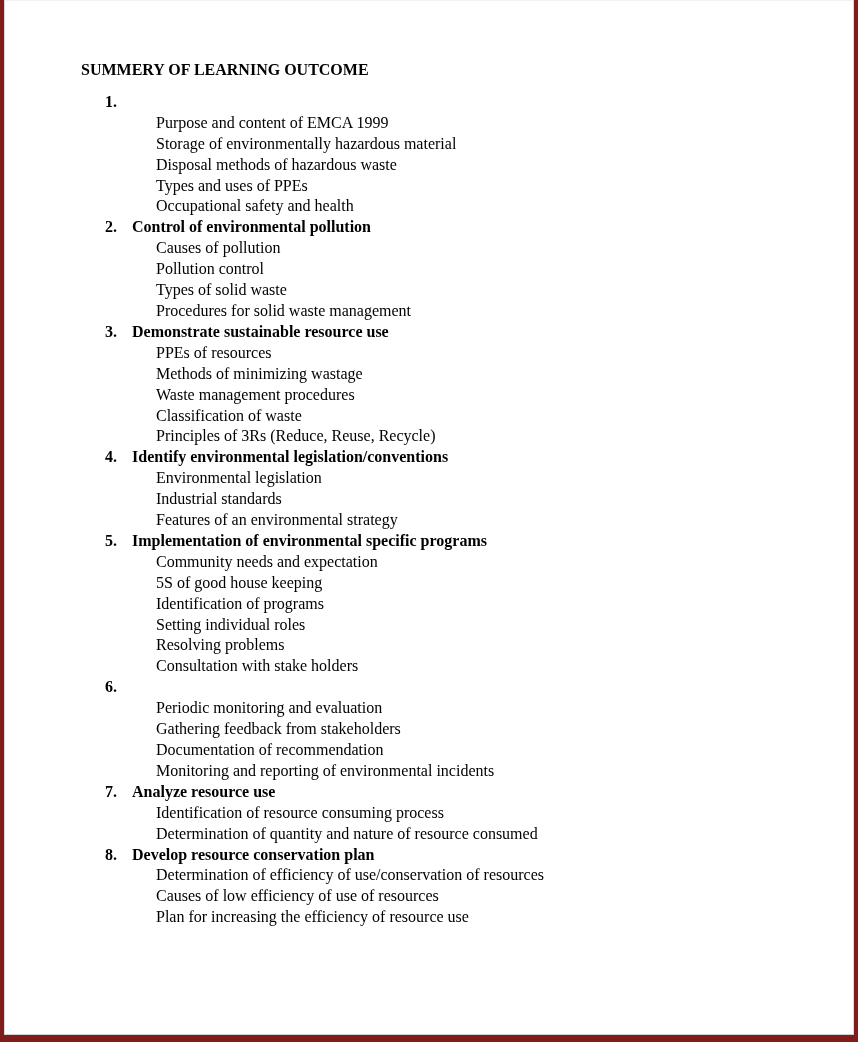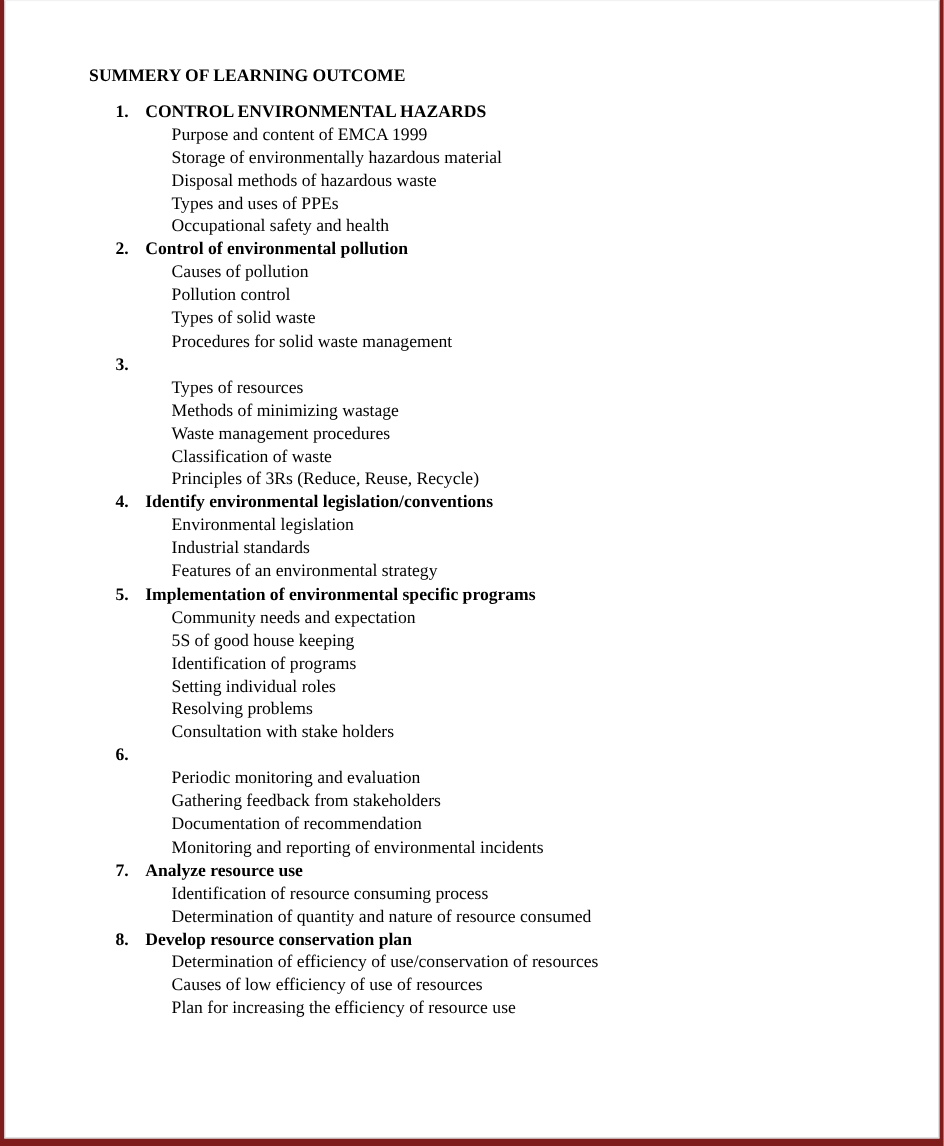--- a/index.html
+++ b/index.html
@@ -67,43 +67,43 @@
 <body>
 
 <div class="canvas">
   <div class="page">
     <div class="content">
       <p class="doc-title">SUMMERY OF LEARNING OUTCOME</p>
       <div class="outcome-list">
           <div>
             <div class="item-heading">
               <span class="num">1.</span>
-              <span>CONTROL ENVIRONMENTAL HAZARDS</span>
             </div>
             <div class="sub">Purpose and content of EMCA 1999</div>
             <div class="sub">Storage of environmentally hazardous material</div>
             <div class="sub">Disposal methods of hazardous waste</div>
             <div class="sub">Types and uses of PPEs</div>
             <div class="sub">Occupational safety and health</div>
           </div>
           <div>
             <div class="item-heading">
               <span class="num">2.</span>
               <span>Control of environmental pollution</span>
             </div>
             <div class="sub">Causes of pollution</div>
             <div class="sub">Pollution control</div>
             <div class="sub">Types of solid waste</div>
             <div class="sub">Procedures for solid waste management</div>
           </div>
           <div>
             <div class="item-heading">
               <span class="num">3.</span>
+              <span>Demonstrate sustainable resource use</span>
             </div>
-            <div class="sub">Types of resources</div>
+            <div class="sub">PPEs of resources</div>
             <div class="sub">Methods of minimizing wastage</div>
             <div class="sub">Waste management procedures</div>
             <div class="sub">Classification of waste</div>
             <div class="sub">Principles of 3Rs (Reduce, Reuse, Recycle)</div>
           </div>
           <div>
             <div class="item-heading">
               <span class="num">4.</span>
               <span>Identify environmental legislation/conventions</span>
             </div>

